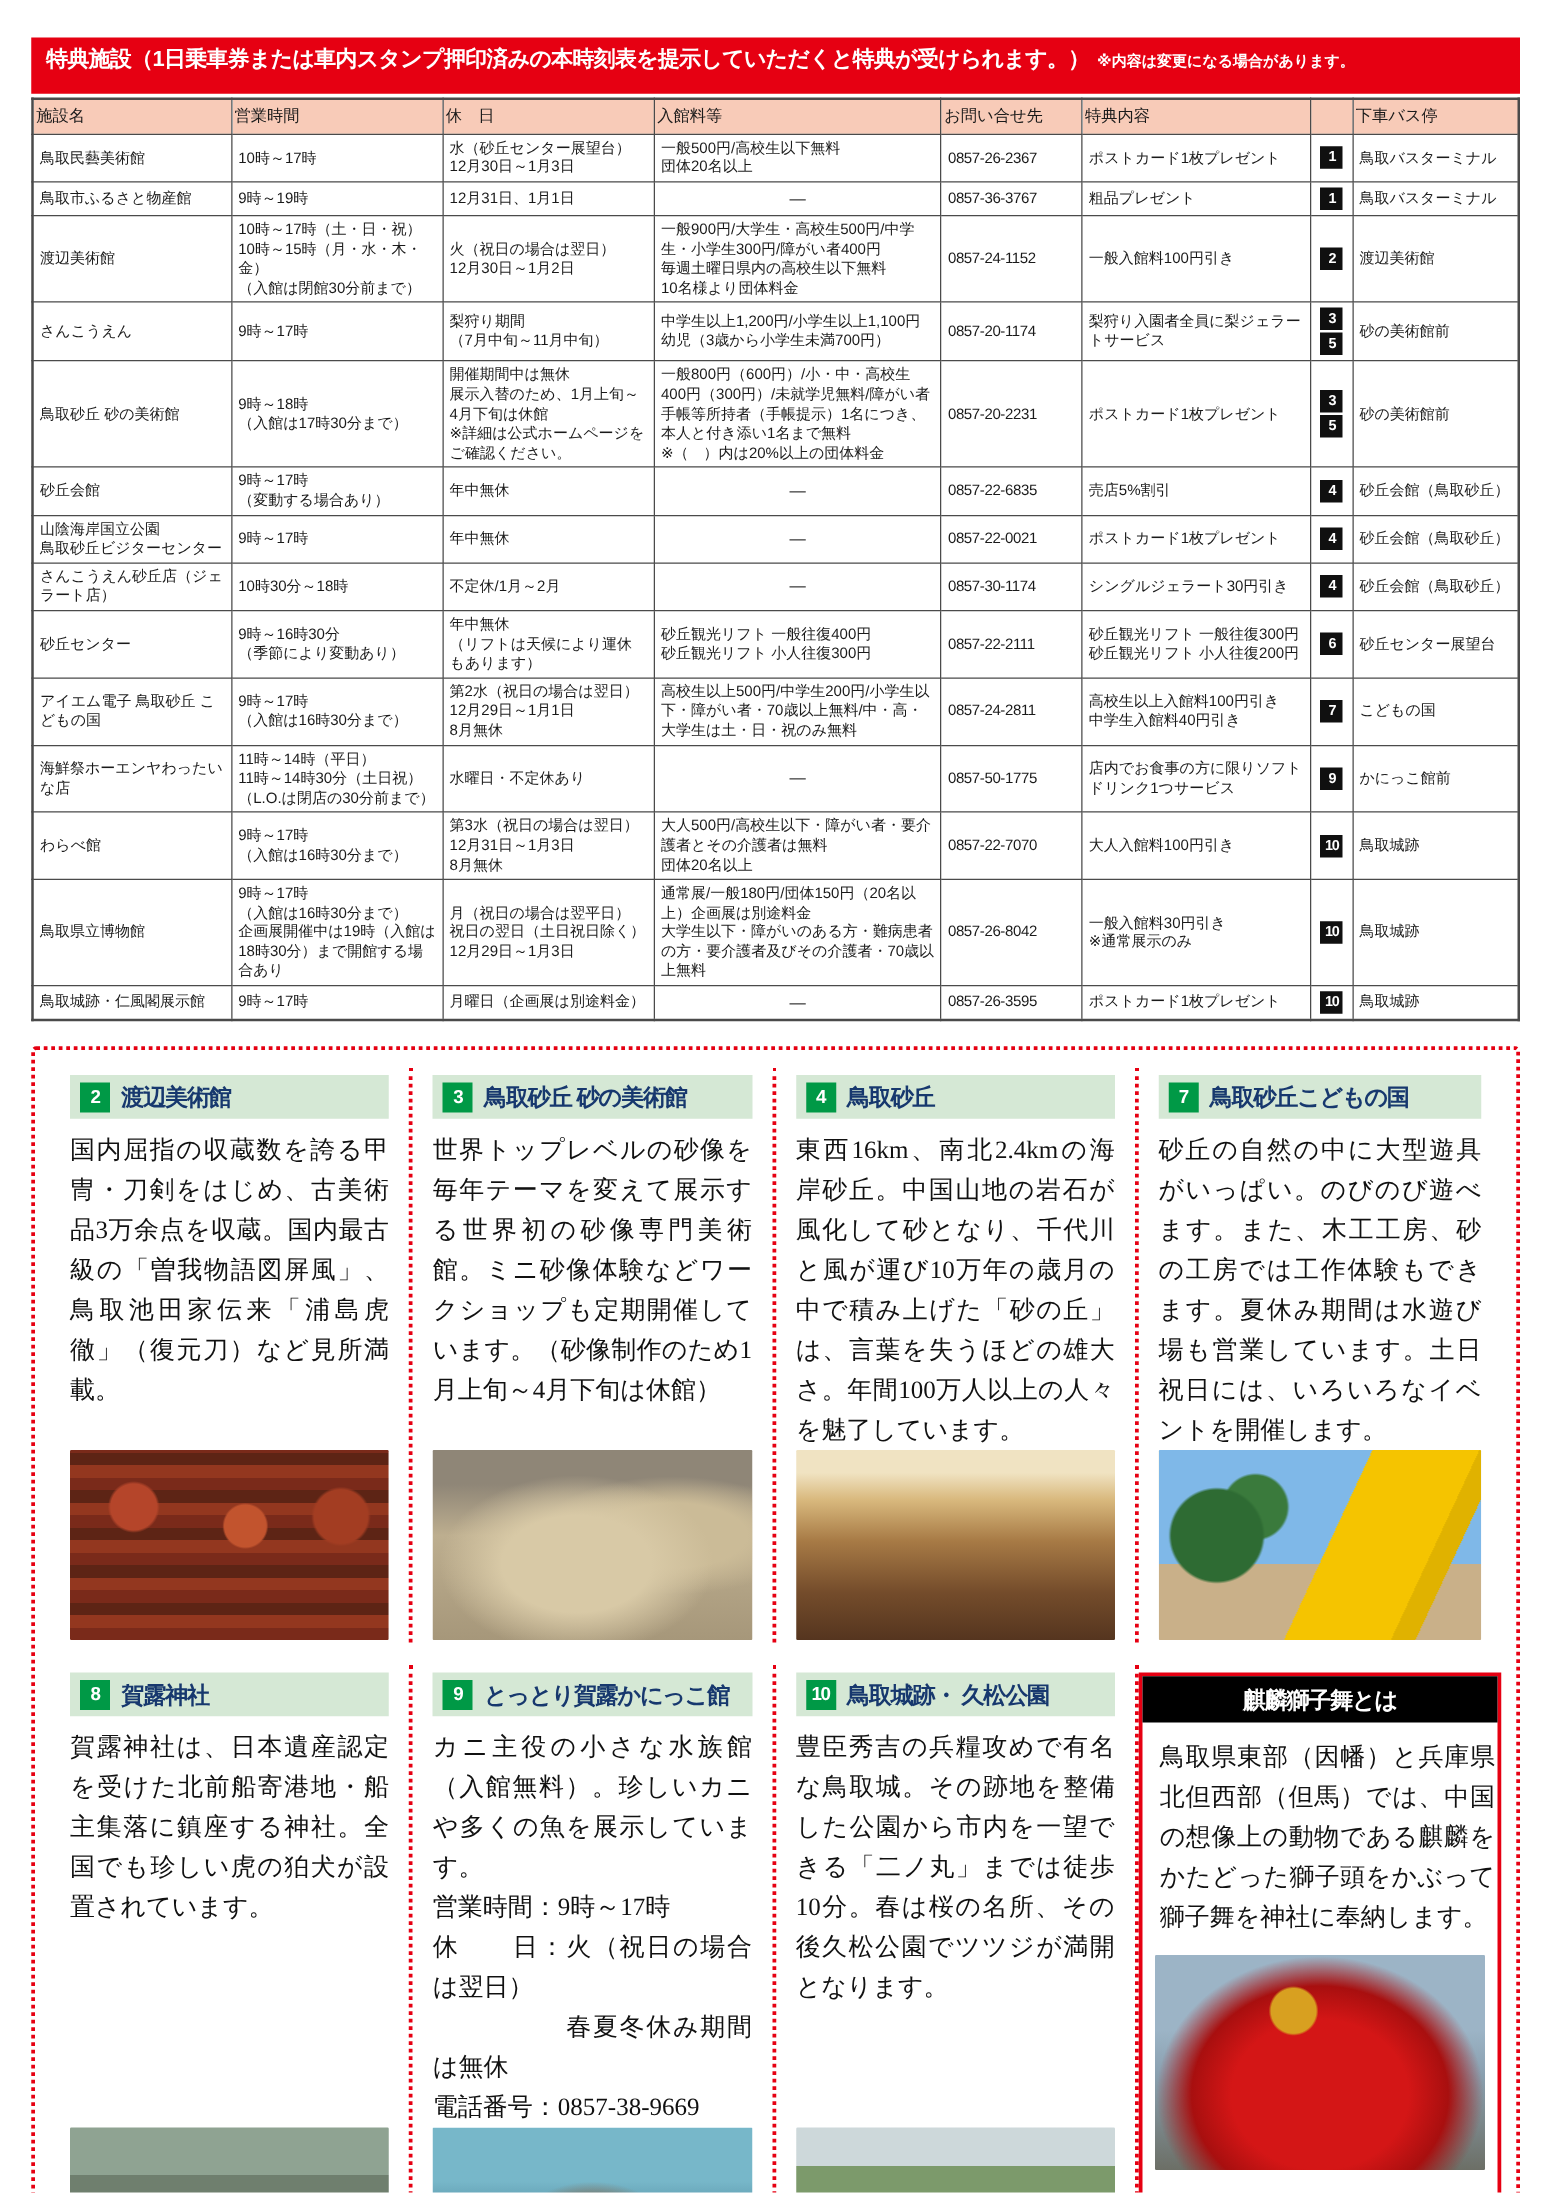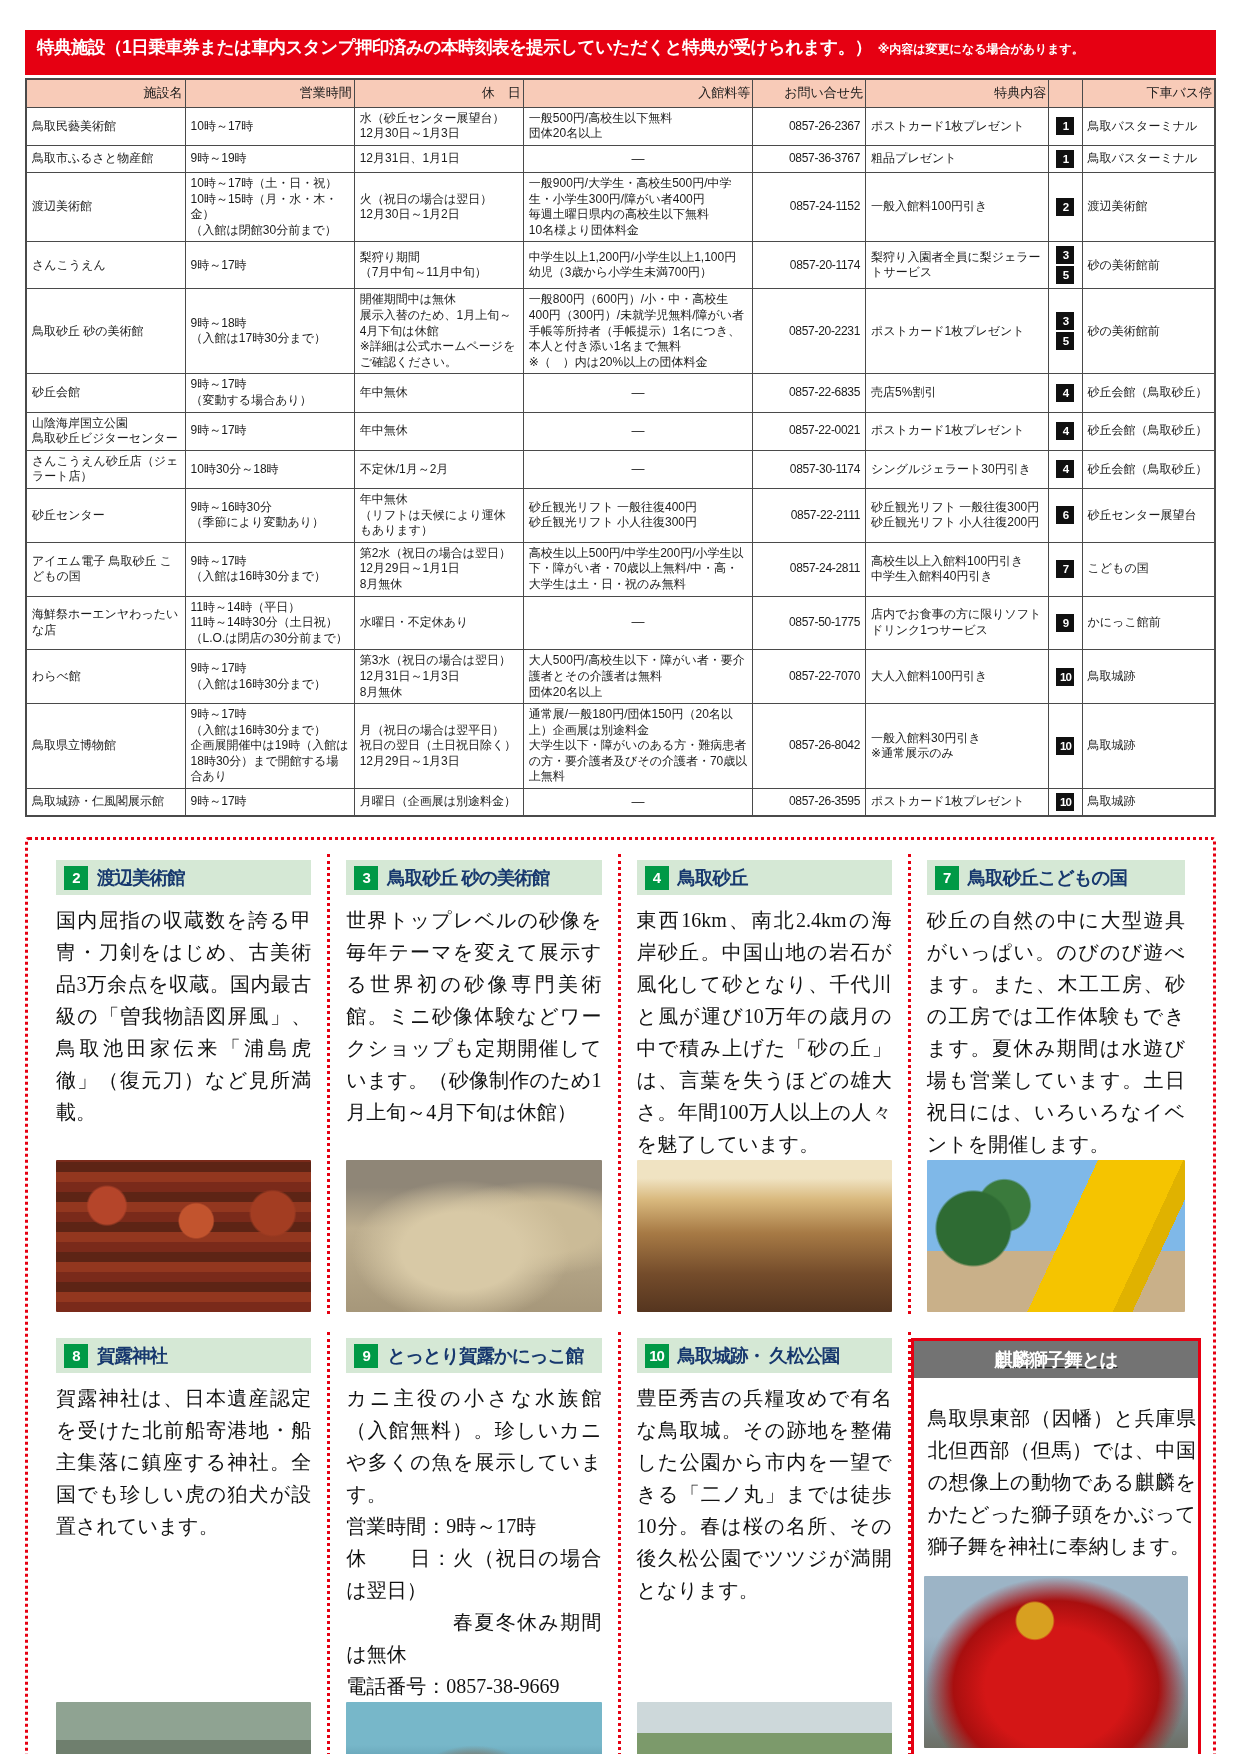--- a/index.html
+++ b/index.html
@@ -13,27 +13,27 @@
   .banner-title { font-weight:bold; font-size:17.5px; letter-spacing:-0.5px; white-space:nowrap; }
   .banner-note  { font-size:12px; font-weight:bold; white-space:nowrap; }
 
   
   table.facilities { width:100%; border-collapse:collapse; margin-top:3px;
                      border:2px solid #4a4a4a; table-layout:fixed; }
   table.facilities th, table.facilities td {
     border:1px solid #4a4a4a; padding:3px 5px; vertical-align:middle;
     font-size:12px; line-height:1.3; white-space:pre-line; overflow:hidden; }
   table.facilities th { background:#f8cbb8; font-weight:normal; font-size:13px;
-                        text-align:right; padding:5px 2px; }
+                        text-align:left; padding:5px 2px; }
   .col0{width:158px}.col1{width:168px}.col2{width:168px}.col3{width:228px}
   .col4{width:112px}.col5{width:182px}.col6{width:33px}.col7{width:132px}
   td.c-name   { font-size:12.5px; }
   td.c-fee    { font-size:11px; line-height:1.28; }
   td.c-fee.center { text-align:center; font-size:13px; }
-  td.c-tel    { text-align:right; font-size:13px; letter-spacing:-0.3px; }
+  td.c-tel    { text-align:left; font-size:13px; letter-spacing:-0.3px; }
   td.c-benefit{ font-size:12px; }
   td.c-badge  { text-align:center; padding:2px 1px; }
   .badge { display:inline-block; background:#101010; color:#fff; width:18px; height:18px;
            line-height:18px; font-size:11.5px; font-weight:bold; text-align:center;
            margin:1px 0; letter-spacing:-1px; }
 
   
   .cards-wrap { margin-top:20px; border:3px dotted #e60012; border-radius:4px;
                 padding:14px 12px 16px 12px; }
   .cards-grid { display:grid; grid-template-columns:repeat(4,1fr); row-gap:18px; }
@@ -47,22 +47,22 @@
   .card-title { color:#17386e; font-weight:bold; font-size:18.5px; letter-spacing:-1px;
                 white-space:nowrap; }
   .card-body { font-family:"Liberation Serif","DejaVu Serif",serif; font-size:20px;
                line-height:1.6; text-align:justify; white-space:pre-line; color:#111; }
   .card-photo { margin-top:auto; width:100%; border-radius:1px; }
   .row1 .card-photo { height:152px; }
   .row2 .card-photo { height:172px; }
 
   
   .card.kirin { border:3px solid #e60012; padding:0; margin-top:6px; }
-  .card.kirin .card-head { background:#737373; justify-content:center; margin-bottom:20px;
-                           padding:6px 4px;text-decoration:underline; }
+  .card.kirin .card-head { background:#000000; justify-content:center; margin-bottom:8px;
+                           padding:6px 4px; }
   .card.kirin .card-title { color:#fff; }
   .card.kirin .card-body { padding:4px 2px 8px 14px; }
   .card.kirin .card-photo { width:auto; margin:6px 10px 10px 10px; }
 
   
   .samurai-armor-photo { background:
       radial-gradient(circle at 20% 30%, #b5452a 0 8%, transparent 9%),
       radial-gradient(circle at 55% 40%, #c2542e 0 10%, transparent 11%),
       radial-gradient(circle at 85% 35%, #a33d22 0 9%, transparent 10%),
       repeating-linear-gradient(0deg, #7a2a1a 0 10px, #93371f 10px 20px, #5d2415 20px 30px); }

